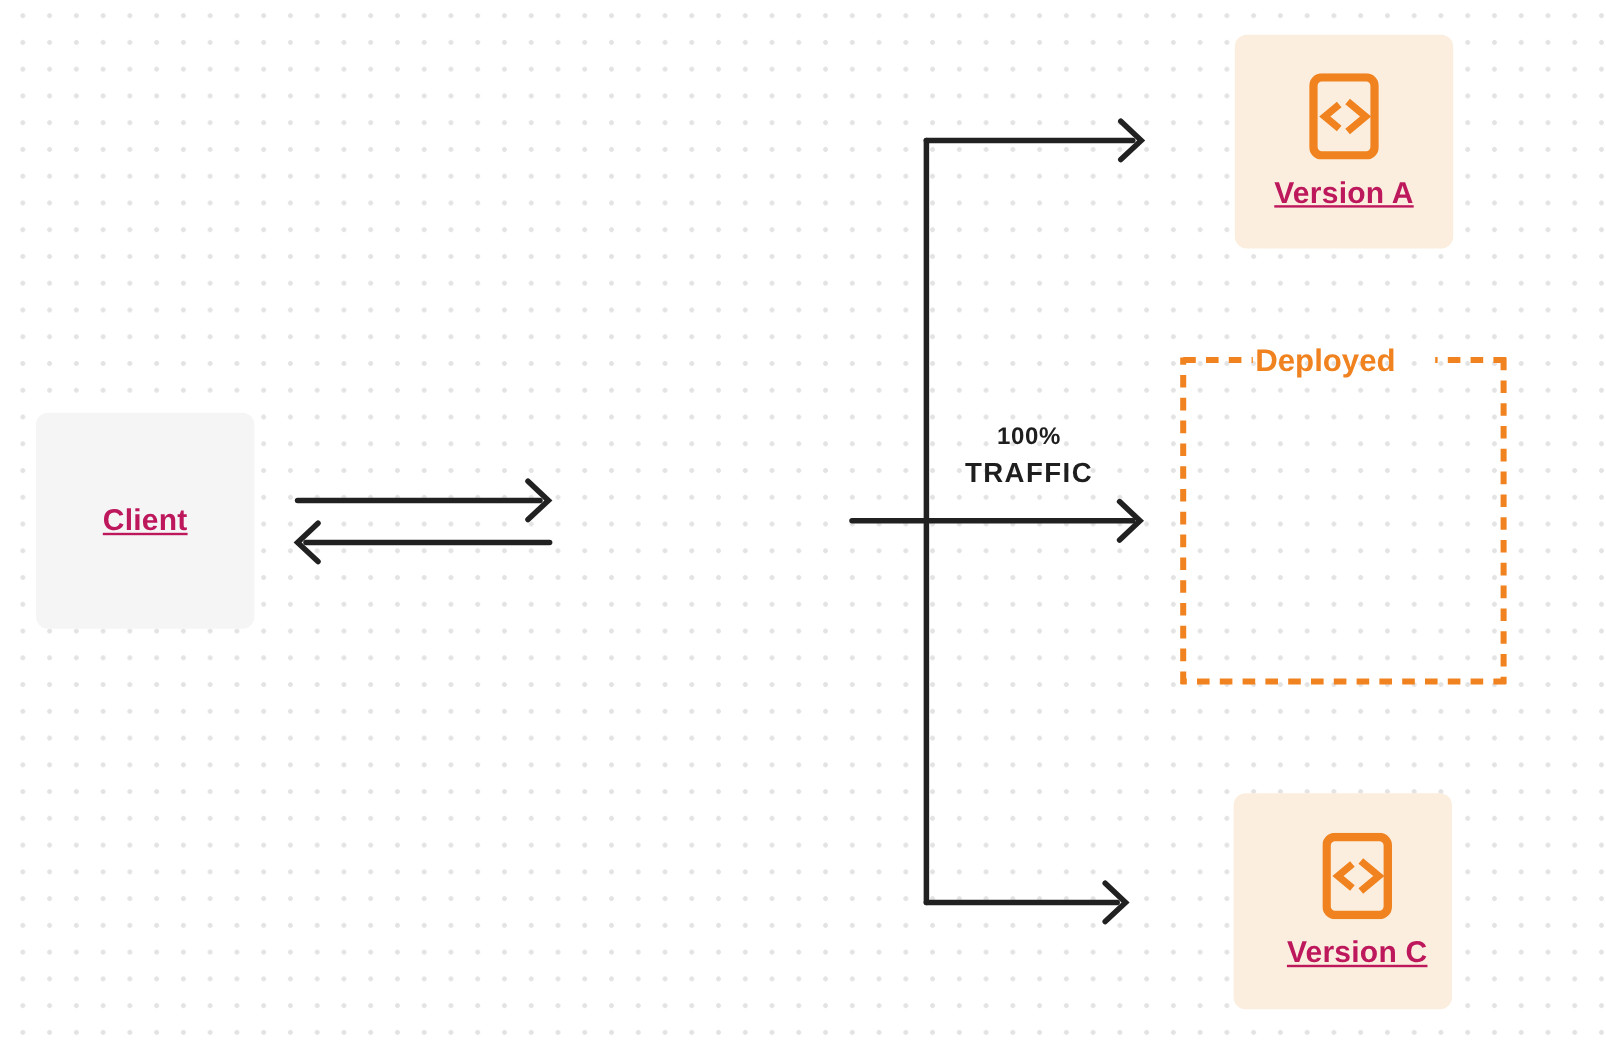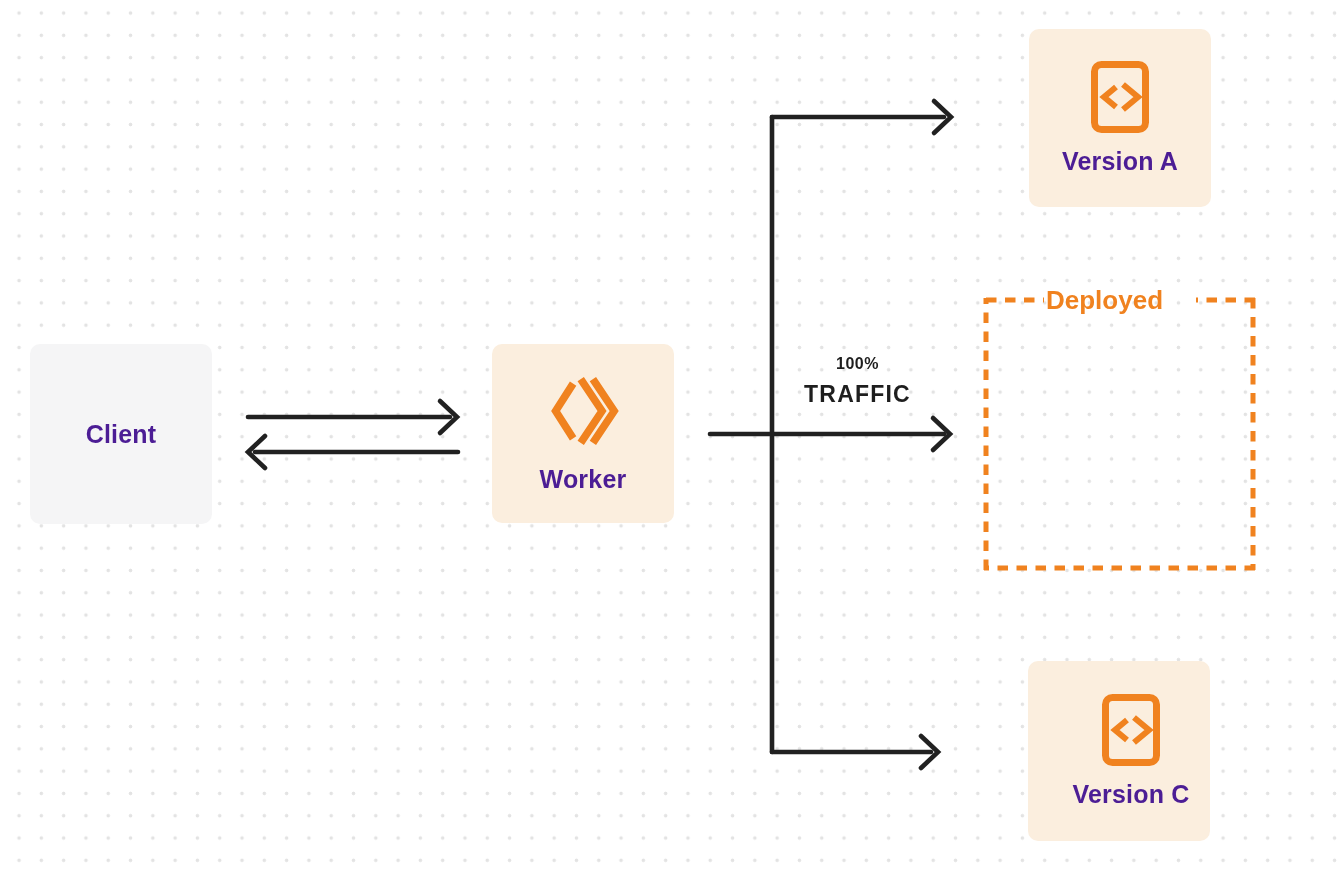--- a/index.html
+++ b/index.html
@@ -31,23 +31,24 @@
     flex-direction: column;
     align-items: center;
     justify-content: center;
     box-sizing: border-box;
   }
   .node-cream { background: #FBEEDE; }
   .node-gray  { background: #F5F5F6; }
   .node-label {
     font-weight: 700;
     font-size: 25px;
-    color: #4c1d95;
+    color: #be185d;
     letter-spacing: 0.2px;
     white-space: nowrap;
+    text-decoration: underline;
   }
   .node .icon-wrap { line-height: 0; }
   .node-worker .node-label   { margin-top: 16px; }
   .node-version .node-label  { margin-top: 14px; }
   .deployed-label {
     position: absolute;
     left: 1046px;
     top: 286px;
     width: 148px;
     text-align: left;
@@ -60,21 +61,21 @@
   .traffic-label {
     position: absolute;
     left: 780px;
     top: 350px;
     width: 155px;
     text-align: center;
     color: #1E1E1E;
     font-weight: 700;
   }
   .traffic-line1 {
-    font-size: 16px;
+    font-size: 20px;
     line-height: 28px;
     letter-spacing: 0.5px;
   }
   .traffic-line2 {
     font-size: 23px;
     line-height: 32px;
     letter-spacing: 1.2px;
   }
 </style>
 </head>
@@ -113,30 +114,20 @@
       <path d="M1253,298 L1253,570"></path>
       <path d="M1255,568 L984,568"></path>
       <path d="M986,570 L986,298"></path>
     </g>
   </svg>
 
   <div class="node node-gray" style="left:30px; top:344px; width:182px; height:180px;">
     <span class="node-label">Client</span>
   </div>
 
-  <div class="node node-cream node-worker" style="left:492px; top:344px; width:182px; height:179px;">
-    <span class="icon-wrap">
-      <svg width="76" height="76" viewBox="0 0 100 100" fill="none">
-        <polyline points="37,14 14,50 37,86" stroke="#F0821F" stroke-width="10" stroke-linejoin="miter" stroke-linecap="butt"></polyline>
-        <polyline points="47,8 75,50 47,92" stroke="#F0821F" stroke-width="10" stroke-linejoin="miter" stroke-linecap="butt"></polyline>
-        <polyline points="63,8 91,50 63,92" stroke="#F0821F" stroke-width="10" stroke-linejoin="miter" stroke-linecap="butt"></polyline>
-      </svg>
-    </span>
-    <span class="node-label">Worker</span>
-  </div>
 
   <div class="node node-cream node-version" style="left:1029px; top:29px; width:182px; height:178px;">
     <span class="icon-wrap">
       <svg width="58" height="72" viewBox="0 0 58 72" fill="none">
         <rect x="3.5" y="3.5" width="51" height="65" rx="7" stroke="#F0821F" stroke-width="7"></rect>
         <polyline points="25,26 13,36 25,46" stroke="#F0821F" stroke-width="6" stroke-linejoin="miter" stroke-linecap="butt"></polyline>
         <polyline points="32,23.5 47,36 32,48.5" stroke="#F0821F" stroke-width="6" stroke-linejoin="miter" stroke-linecap="butt"></polyline>
       </svg>
     </span>
     <span class="node-label">Version A</span>

